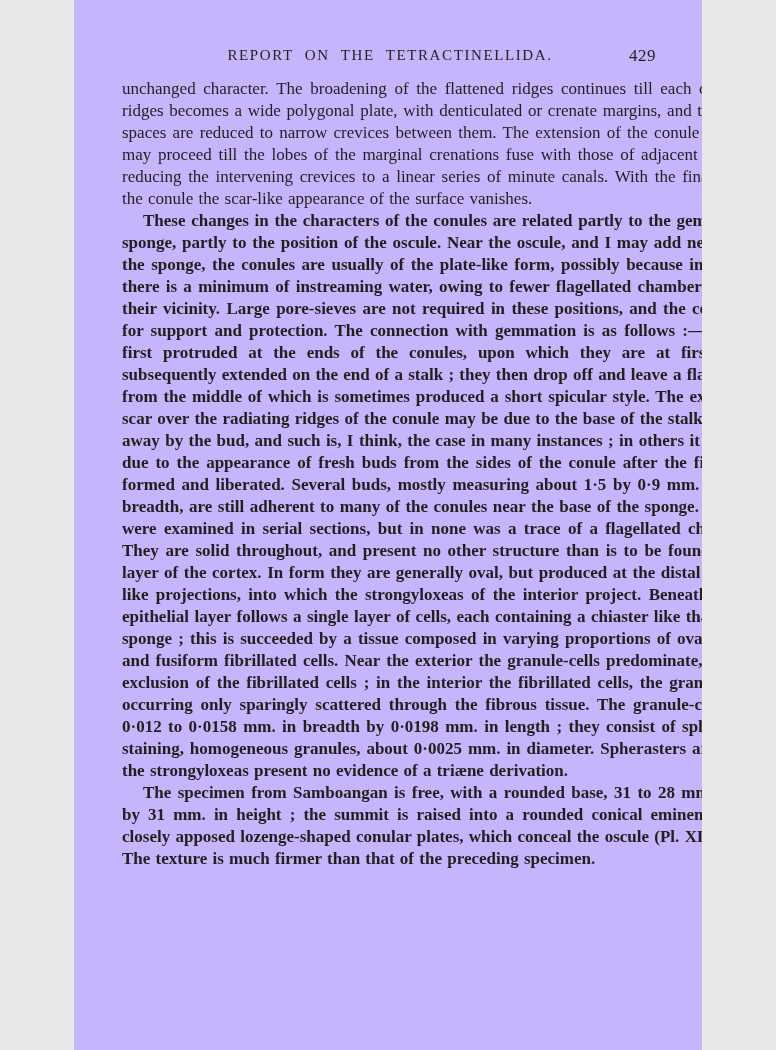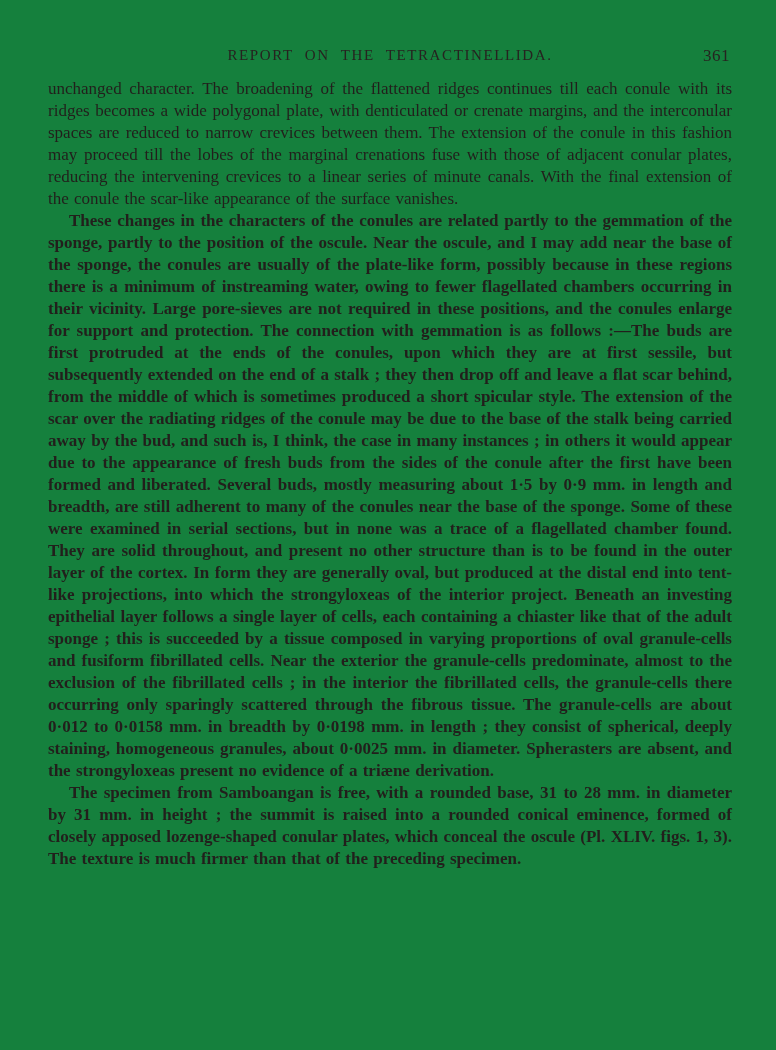--- a/index.html
+++ b/index.html
@@ -2,24 +2,24 @@
 <html><head>
 <meta charset="utf-8">
 <style>
   html, body {
     margin: 0;
     padding: 0;
     background: #e8e8e6;
   }
   .page {
     position: relative;
-    width: 776px;
+    width: 628px;
     height: 1050px;
     margin: 0 auto;
-    background: #15803d;
+    background: #c4b5fd;
     font-family: "Liberation Serif", serif;
     color: #211e1b;
     box-sizing: border-box;
     overflow: hidden;
   }
   .page-header {
     position: absolute;
     top: 47px;
     left: 48px;
     right: 44px;
@@ -63,20 +63,20 @@
     text-indent: 21px;
     font-weight: bold;
   }
 </style>
 </head>
 <body>
 
 <div class="page">
   <div class="page-header">
     <span class="running-title">REPORT ON THE TETRACTINELLIDA.</span>
-    <span class="page-number">361</span>
+    <span class="page-number">429</span>
   </div>
   <div class="page-body">
       <p class="para">unchanged character.  The broadening of the flattened ridges continues till each conule with its ridges becomes a wide polygonal plate, with denticulated or crenate margins, and the interconular spaces are reduced to narrow crevices between them.  The extension of the conule in this fashion may proceed till the lobes of the marginal crenations fuse with those of adjacent conular plates, reducing the intervening crevices to a linear series of minute canals.  With the final extension of the conule the scar-like appearance of the surface vanishes.</p>
       <p class="para indent">These changes in the characters of the conules are related partly to the gemmation of the sponge, partly to the position of the oscule.  Near the oscule, and I may add near the base of the sponge, the conules are usually of the plate-like form, possibly because in these regions there is a minimum of instreaming water, owing to fewer flagellated chambers occurring in their vicinity.  Large pore-sieves are not required in these positions, and the conules enlarge for support and protection.  The connection with gemmation is as follows :—The buds are first protruded at the ends of the conules, upon which they are at first sessile, but subsequently extended on the end of a stalk ; they then drop off and leave a flat scar behind, from the middle of which is sometimes produced a short spicular style.  The extension of the scar over the radiating ridges of the conule may be due to the base of the stalk being carried away by the bud, and such is, I think, the case in many instances ; in others it would appear due to the appearance of fresh buds from the sides of the conule after the first have been formed and liberated.  Several buds, mostly measuring about 1·5 by 0·9 mm. in length and breadth, are still adherent to many of the conules near the base of the sponge.  Some of these were examined in serial sections, but in none was a trace of a flagellated chamber found.  They are solid throughout, and present no other structure than is to be found in the outer layer of the cortex.  In form they are generally oval, but produced at the distal end into tent-like projections, into which the strongyloxeas of the interior project.  Beneath an investing epithelial layer follows a single layer of cells, each containing a chiaster like that of the adult sponge ; this is succeeded by a tissue composed in varying proportions of oval granule-cells and fusiform fibrillated cells.  Near the exterior the granule-cells predominate, almost to the exclusion of the fibrillated cells ; in the interior the fibrillated cells, the granule-cells there occurring only sparingly scattered through the fibrous tissue.  The granule-cells are about 0·012 to 0·0158 mm. in breadth by 0·0198 mm. in length ; they consist of spherical, deeply staining, homogeneous granules, about 0·0025 mm. in diameter.  Spherasters are absent, and the strongyloxeas present no evidence of a triæne derivation.</p>
       <p class="para indent">The specimen from Samboangan is free, with a rounded base, 31 to 28 mm. in diameter by 31 mm. in height ; the summit is raised into a rounded conical eminence, formed of closely apposed lozenge-shaped conular plates, which conceal the oscule (Pl. XLIV. figs. 1, 3).  The texture is much firmer than that of the preceding specimen.</p>
     </div>
 </div>
 
 </body></html>

